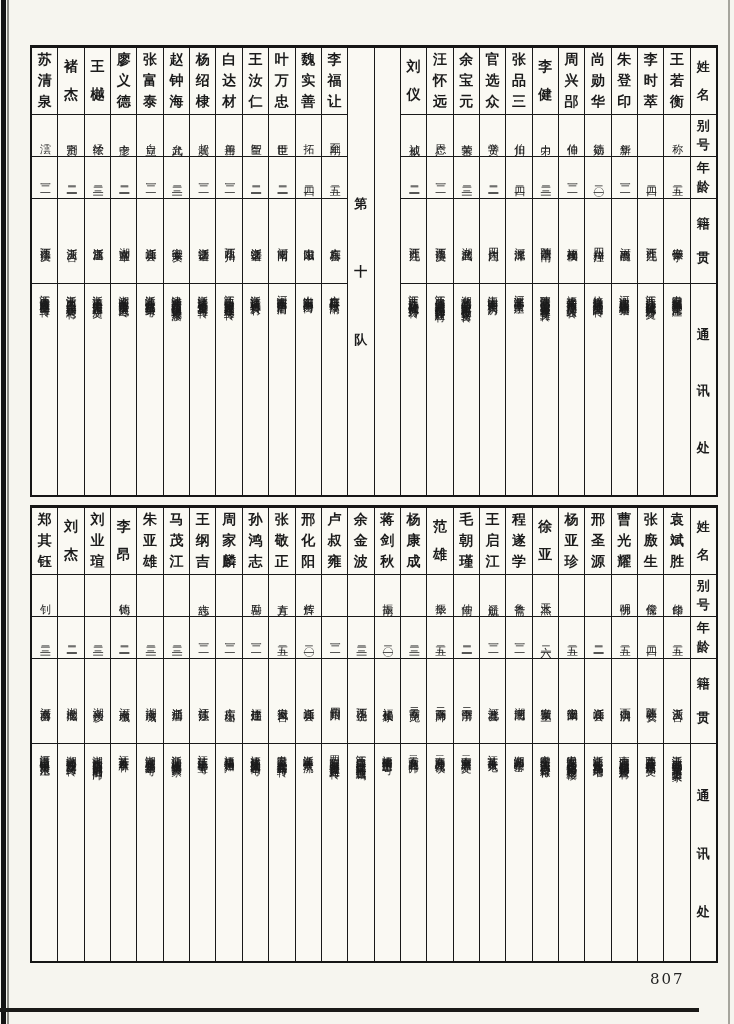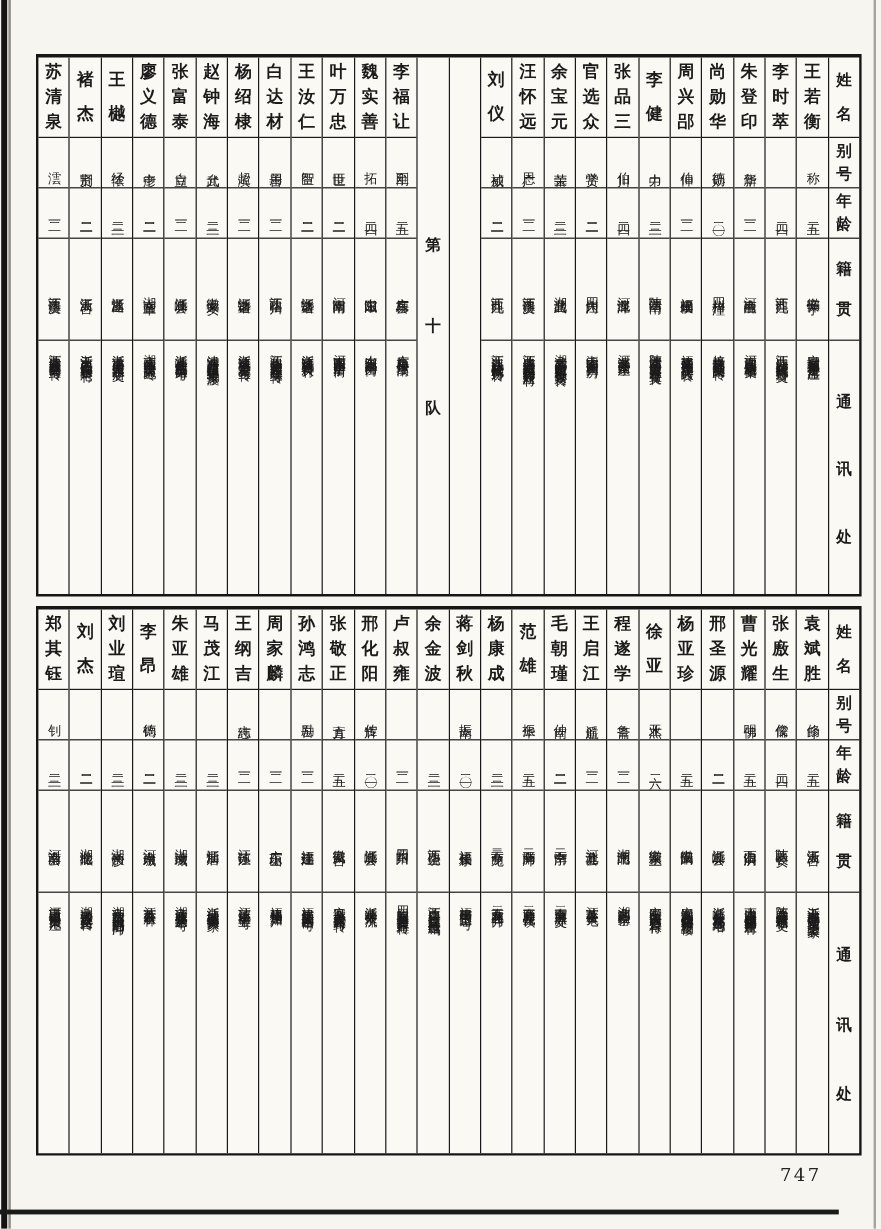--- a/index.html
+++ b/index.html
@@ -1144,13 +1144,13 @@
       </div>
       <div class="cell cell-origin">
         <div class="vt">河南滑县</div>
       </div>
       <div class="cell cell-addr">
         <div class="vt">河南道口镇青冈集大范庄</div>
       </div>
     </div>
   </div>
 
-<div class="page-num">747</div>
+<div class="page-num">807</div>
 
 </body></html>

